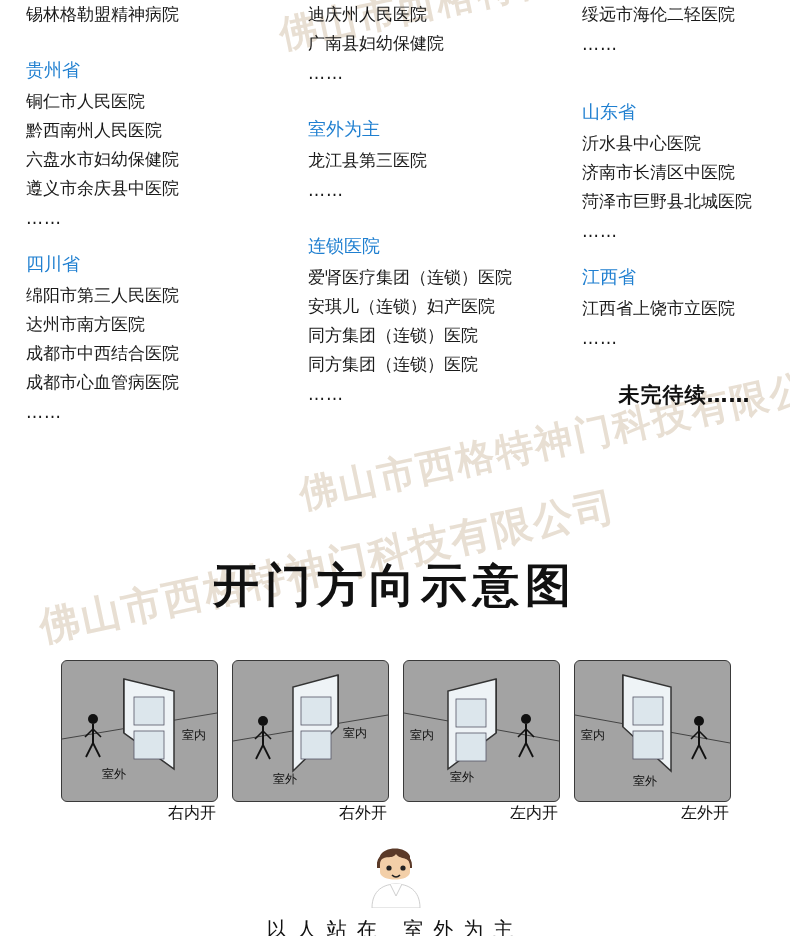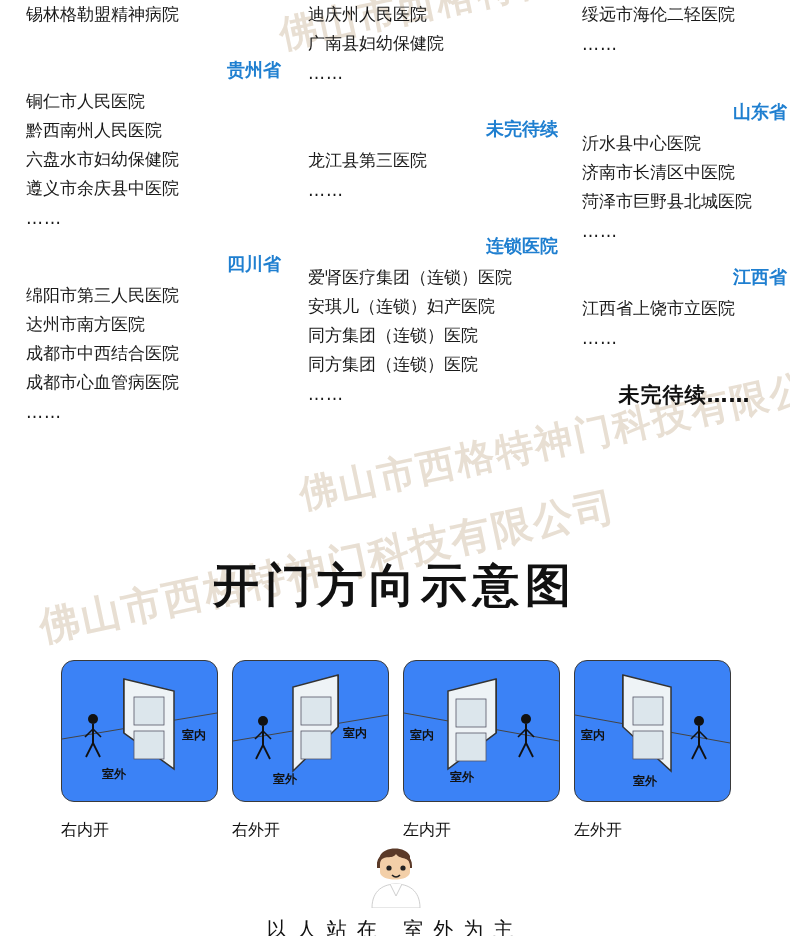--- a/index.html
+++ b/index.html
@@ -61,22 +61,21 @@
   }
   .col-1 { left: 26px;  width: 255px; }
   .col-2 { left: 308px; width: 250px; }
   .col-3 { left: 582px; width: 205px; }
 
   .group { margin-bottom: 2px; }
   .group-title {
     color: #1f7fd0;
     font-size: 18px;
     line-height: 34px;
-    font-weight: bold;
-    text-align: right;
+    font-weight: normal;
   }
   .item {
     font-size: 17px;
     line-height: 29px;
     color: #1a1a1a;
     white-space: nowrap;
   }
   .dots {
     font-size: 17px;
     line-height: 30px;
@@ -124,29 +123,28 @@
     justify-content: center;
     gap: 16px;
   }
   .diag {
     width: 155px;
   }
   .diag-box {
     width: 155px;
     height: 140px;
     border: 1px solid #3a3a3a;
-    border-radius: 13px;
+    border-radius: 6px;
     position: relative;
-    background: #3b82f6;
+    background: #a3a3a3;
     overflow: hidden;
-    font-weight: bold;
   }
   .diag-caption {
-    margin-top: 18px;
-    text-align: left;
+    margin-top: 1px;
+    text-align: right;
     font-size: 16px;
     color: #111;
   }
 
   
   .figure-wrap {
     position: absolute;
     left: 0;
     top: 838px;
     width: 790px;
@@ -198,21 +196,21 @@
     </div>
 
     <div class="col col-2">
       <div class="group">
         <div class="item">迪庆州人民医院</div>
         <div class="item">广南县妇幼保健院</div>
         <div class="dots">……</div>
       </div>
       <div class="spacer-md"></div>
       <div class="group">
-        <div class="group-title">未完待续</div>
+        <div class="group-title">室外为主</div>
         <div class="item">龙江县第三医院</div>
         <div class="dots">……</div>
       </div>
       <div class="spacer-md"></div>
       <div class="group">
         <div class="group-title">连锁医院</div>
         <div class="item">爱肾医疗集团（连锁）医院</div>
         <div class="item">安琪儿（连锁）妇产医院</div>
         <div class="item">同方集团（连锁）医院</div>
         <div class="item">同方集团（连锁）医院</div>

